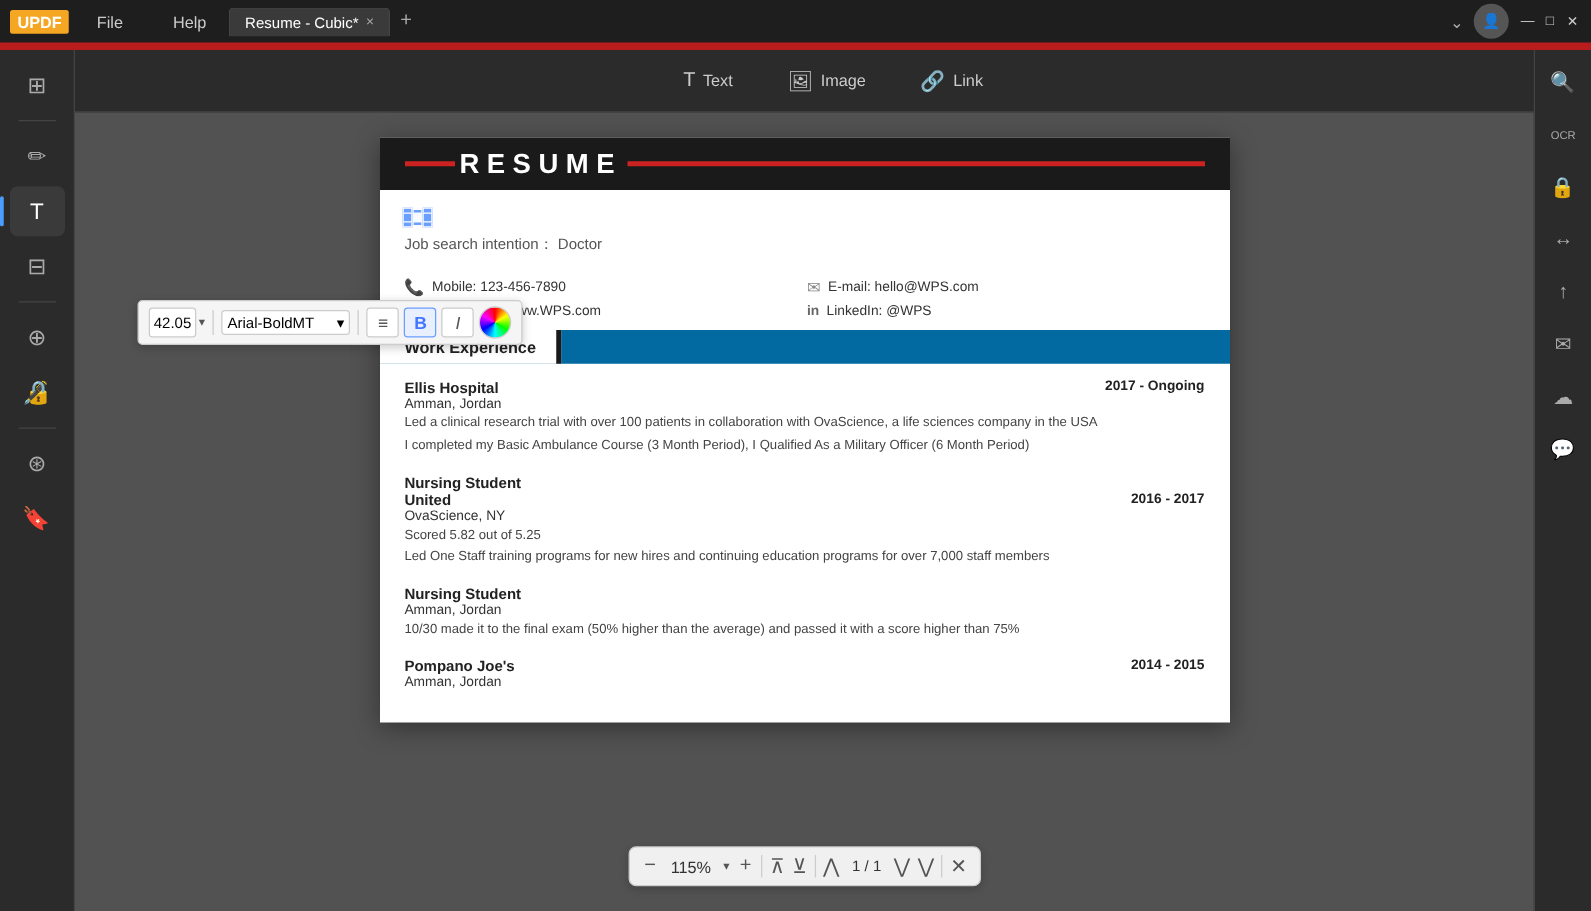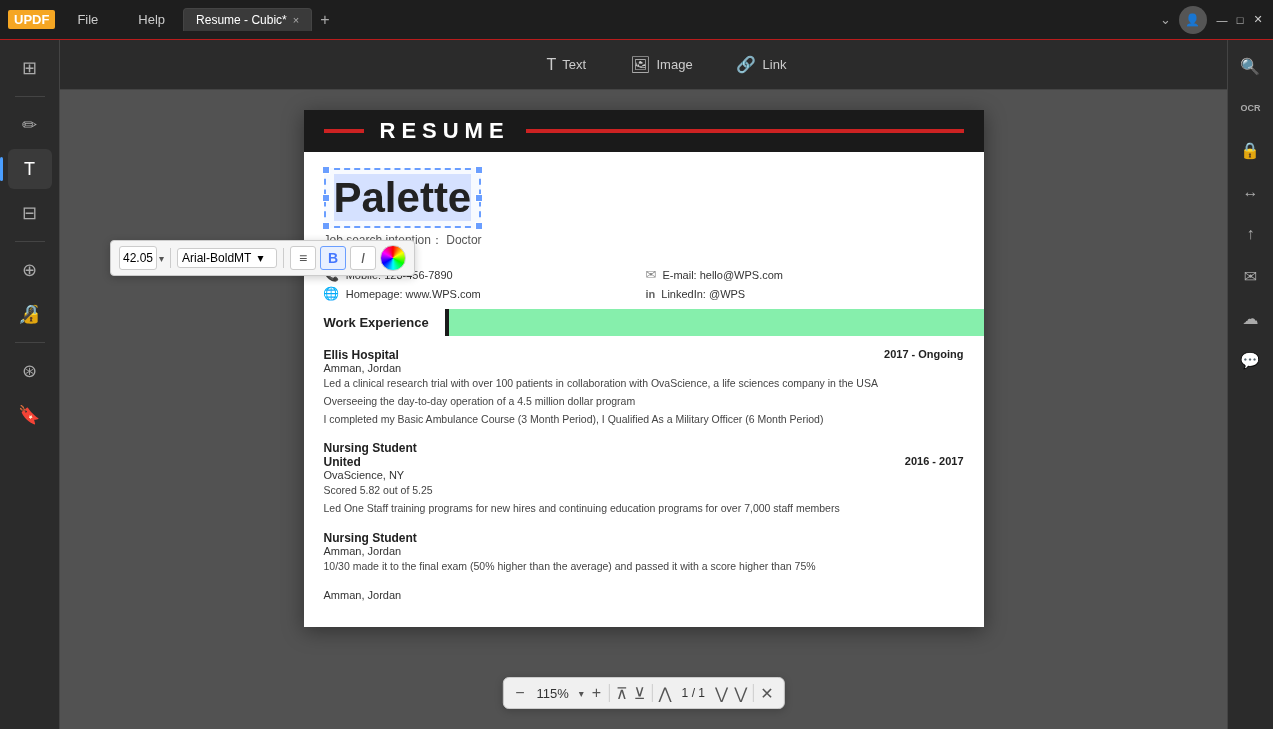--- a/index.html
+++ b/index.html
@@ -5,21 +5,21 @@
     * { margin: 0; padding: 0; box-sizing: border-box; }
     body { width: 1273px; height: 729px; background: #1e1e1e; font-family: Arial, sans-serif; overflow: hidden; position: relative; }
 
     
     .titlebar {
       height: 40px;
       background: #1e1e1e;
       display: flex;
       align-items: center;
       padding: 0 8px;
-      border-bottom: 1px solid #b91c1c;
+      border-bottom: 6px solid #b91c1c;
       position: relative;
     }
     .titlebar-logo {
       color: #f5a623;
       font-weight: bold;
       font-size: 13px;
       margin-right: 12px;
       background: #f5a623;
       color: white;
       padding: 2px 6px;
@@ -220,21 +220,21 @@
       font-family: Arial, sans-serif;
       font-size: 11px;
     }
 
     
     .resume-header {
       background: #1a1a1a;
       padding: 8px 20px;
       display: flex;
       align-items: center;
-      gap: 16px;
+      gap: 4px;
     }
     .resume-header-bar {
       width: 40px;
       height: 4px;
       background: #cc2222;
     }
     .resume-title {
       color: white;
       font-size: 22px;
       font-weight: bold;
@@ -301,21 +301,21 @@
       font-size: 11px;
       color: #333;
     }
     .contact-icon {
       color: #888;
       font-size: 13px;
     }
 
     
     .section-heading {
-      background: #86efac;
+      background: #0369a1;
       margin: 0 0 0 0;
       padding: 0;
       display: flex;
       align-items: center;
     }
     .section-heading-inner {
       background: white;
       color: #222;
       font-weight: bold;
       font-size: 13px;
@@ -391,21 +391,21 @@
       background: white;
     }
     .fmt-arrow {
       color: #555;
       font-size: 10px;
       cursor: pointer;
     }
     .fmt-font {
       display: flex;
       align-items: center;
-      gap: 6px;
+      gap: 18px;
       border: 1px solid #ccc;
       border-radius: 3px;
       background: white;
       padding: 2px 4px;
       font-size: 12px;
       min-width: 100px;
       cursor: pointer;
     }
     .fmt-divider {
       width: 1px;
@@ -576,21 +576,21 @@
     <span>Image</span>
   </div>
   <div class="toolbar-item">
     <span class="toolbar-icon">🔗</span>
     <span>Link</span>
   </div>
 </div>
 
 <div class="right-sidebar">
   <div class="right-sidebar-item">🔍</div>
-  <div class="right-sidebar-item" style="font-size:9px;font-weight:bold;color:#aaa;">OCR</div>
+  <div class="right-sidebar-item" style="font-size:9px;font-weight:normal;color:#aaa;">OCR</div>
   <div class="right-sidebar-item">🔒</div>
   <div class="right-sidebar-item">↔</div>
   <div class="right-sidebar-item">↑</div>
   <div class="right-sidebar-item">✉</div>
   <div class="right-sidebar-item">☁</div>
   <div class="right-sidebar-item">💬</div>
 </div>
 
 <div class="main-content">
   <div class="pdf-area">
@@ -604,21 +604,20 @@
       </div>
 
       <div class="name-section">
         <div class="name-text-box">
           <div class="handle handle-tl"></div>
           <div class="handle handle-tr"></div>
           <div class="handle handle-bl"></div>
           <div class="handle handle-br"></div>
           <div class="handle handle-ml"></div>
           <div class="handle handle-mr"></div>
-          <span class="name-selected">Palette</span>
         </div>
         <div class="job-intention">
           <span>Job search intention：</span>
           <span>Doctor</span>
         </div>
       </div>
 
       <div class="contact-section">
         <div class="contact-item">
           <span class="contact-icon">📞</span>
@@ -644,21 +643,20 @@
 
       <div class="work-section">
 
         <div class="job-entry">
           <div class="job-header">
             <span class="job-company">Ellis Hospital</span>
             <span class="job-date">2017 - Ongoing</span>
           </div>
           <div class="job-location">Amman,  Jordan</div>
           <div class="job-desc">Led a clinical research trial with over 100 patients in collaboration with OvaScience, a life sciences company in the USA</div>
-          <div class="job-desc">Overseeing the day-to-day operation of a 4.5 million dollar program</div>
           <div class="job-desc">I completed my Basic Ambulance Course (3 Month Period), I Qualified As a Military Officer (6 Month Period)</div>
         </div>
 
         <div class="job-entry">
           <div class="job-title">Nursing Student</div>
           <div class="job-header">
             <span class="job-company">United</span>
             <span class="job-date">2016 - 2017</span>
           </div>
           <div class="job-location">OvaScience, NY</div>
@@ -666,20 +664,24 @@
           <div class="job-desc">Led  One  Staff  training  programs  for  new hires and continuing education programs for over 7,000 staff members</div>
         </div>
 
         <div class="job-entry">
           <div class="job-title">Nursing Student</div>
           <div class="job-location">Amman,  Jordan</div>
           <div class="job-desc">10/30  made it to the final exam (50% higher than the average) and passed it with a score  higher than 75%</div>
         </div>
 
         <div class="job-entry">
+          <div class="job-header">
+            <span class="job-company">Pompano Joe's</span>
+            <span class="job-date">2014 - 2015</span>
+          </div>
           <div class="job-location">Amman,  Jordan</div>
         </div>
 
       </div>
     </div>
   </div>
 
   <div class="format-toolbar">
     <div class="fmt-size">
       <input class="fmt-size-input" type="text" value="42.05" style="">

